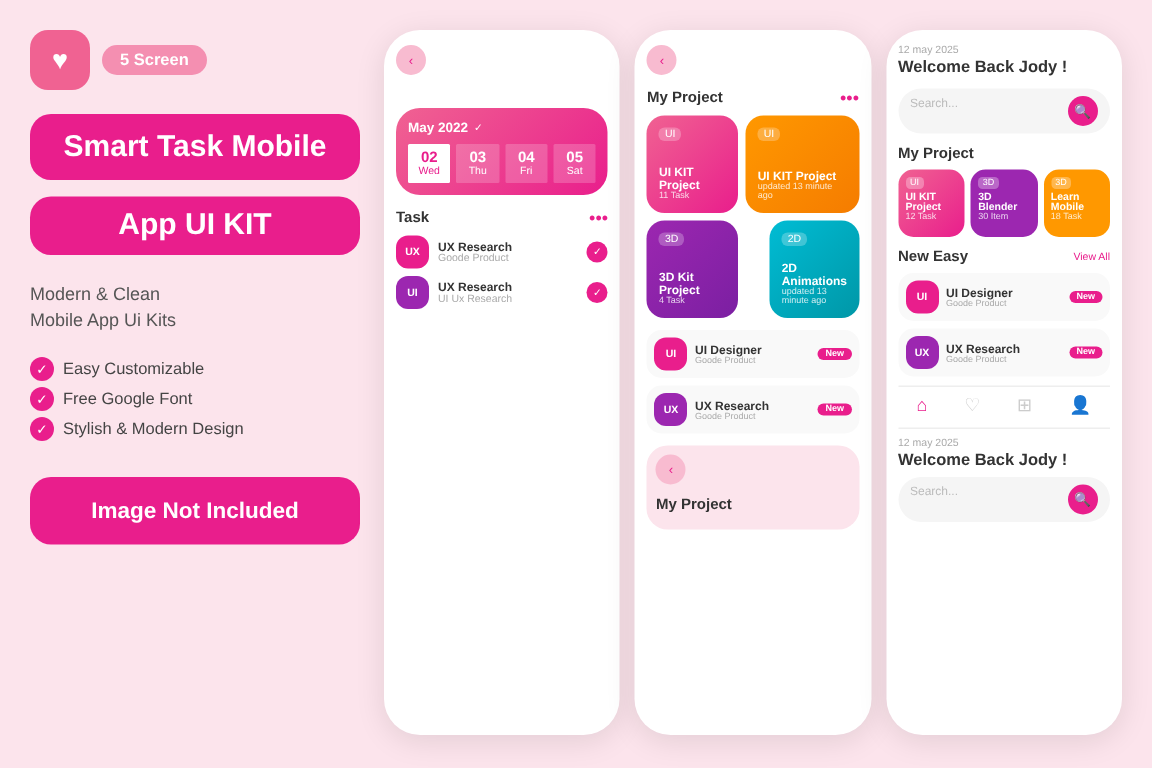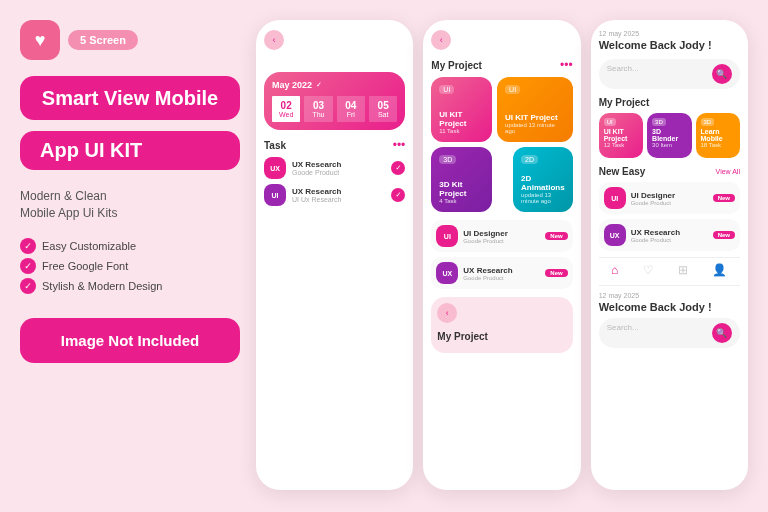--- a/index.html
+++ b/index.html
@@ -69,21 +69,21 @@
       line-height: 1.2;
       margin-bottom: 6px;
     }
     .subtitle-btn {
       background: #e91e8c;
       color: white;
       border-radius: 14px;
       padding: 8px 20px;
       font-size: 20px;
       font-weight: 800;
-      text-align: left;
+      text-align: center;
     }
     .tagline {
       font-size: 12px;
       color: #555;
       margin: 6px 0 4px 0;
       line-height: 1.4;
     }
     .features {
       list-style: none;
       margin: 4px 0;
@@ -418,21 +418,21 @@
 <div class="container">
 
   <div class="left-section">
     <div class="logo-row">
       <div class="logo-icon">
         <span>♥</span>
       </div>
       <div class="screens-badge">5 Screen</div>
     </div>
     <div class="title-block">
-      <div class="title-btn">Smart View Mobile</div>
+      <div class="title-btn">Smart Task Mobile</div>
       <div style="height:5px"></div>
       <div class="subtitle-btn">App UI KIT</div>
     </div>
     <div class="tagline">
       <span>Modern &amp; Clean</span><br>
       <span>Mobile App Ui Kits</span>
     </div>
     <ul class="features">
       <li>
         <div class="check-icon">✓</div>

